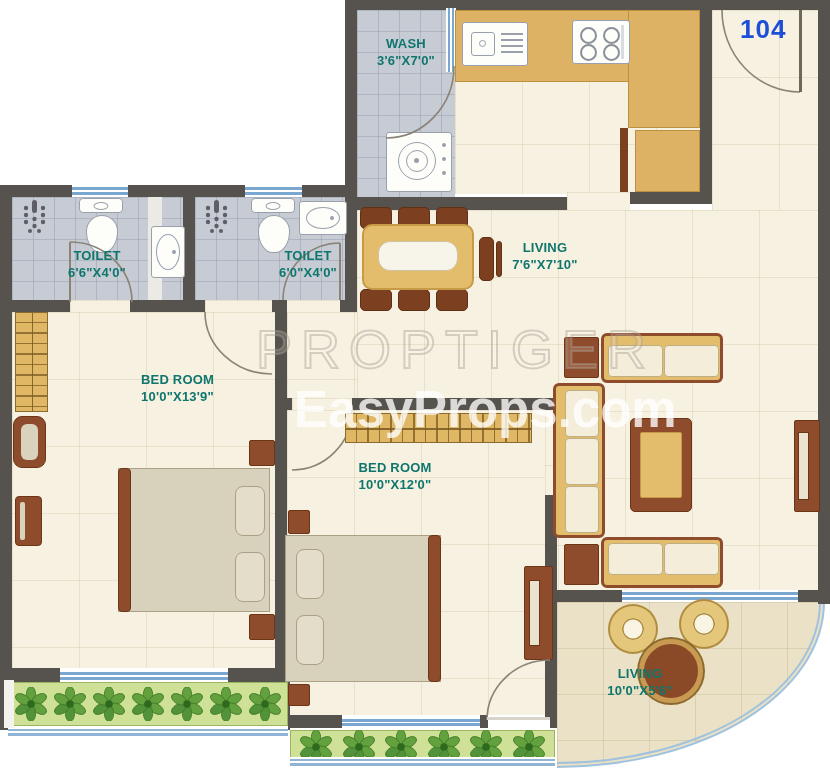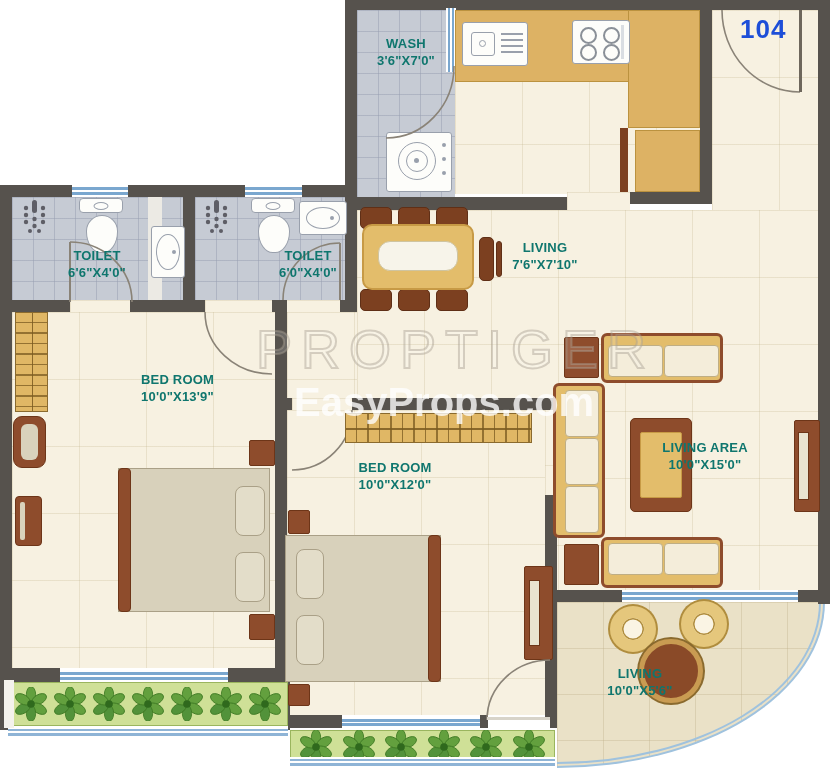--- a/index.html
+++ b/index.html
@@ -52,21 +52,21 @@
   .wc-bowl{position:absolute;background:#fdfdfa;border:1.5px solid #99a0ac;box-sizing:border-box;
     border-radius:50% 50% 46% 46% / 42% 42% 56% 56%;}
   .oval{position:absolute;background:#fdfdfa;border:1.5px solid #99a0ac;border-radius:50%;box-sizing:border-box;}
   .oval::after{content:"";position:absolute;right:15%;top:50%;width:4px;height:4px;margin-top:-2px;border-radius:50%;background:#99a0ac;}
   .bchair{position:absolute;width:46px;height:46px;border-radius:50%;background:#faf4e4;
     border:12px solid #e5c77c;box-sizing:border-box;box-shadow:0 0 0 2px #b08d3e, inset 0 0 0 1.5px #b08d3e;}
   .btable{position:absolute;width:64px;height:64px;border-radius:50%;background:#8a4a28;
     border:5px solid #c99b52;box-sizing:border-box;box-shadow:0 0 0 2px #8a6a2e;}
   .wm1{position:absolute;left:228px;top:318px;font-size:54px;font-weight:400;letter-spacing:9px;
     color:rgba(255,255,255,.14);margin-left:28px;-webkit-text-stroke:2px rgba(168,160,146,.45);}
-  .wm2{position:absolute;left:294px;top:380px;font-size:40px;font-weight:bold;color:rgba(255,255,255,.78);}
+  .wm2{position:absolute;left:294px;top:380px;font-size:51px;font-weight:bold;color:rgba(255,255,255,.78);}
   .plant{width:34px;height:34px;}
 </style>
 </head>
 <body>
 
 <div id="plan">
 
   
   <svg width="0" height="0">
     <defs>
@@ -356,24 +356,20 @@
     <div>7'6"X7'10"</div>
   </div>
   <div class="rlabel" style="left:115px;top:372px;width:125px">
     <div>BED ROOM</div>
     <div>10'0"X13'9"</div>
   </div>
   <div class="rlabel" style="left:330px;top:460px;width:130px">
     <div>BED ROOM</div>
     <div>10'0"X12'0"</div>
   </div>
-  <div class="rlabel" style="left:640px;top:440px;width:130px">
-    <div>LIVING AREA</div>
-    <div>10'0"X15'0"</div>
-  </div>
   <div class="rlabel" style="left:570px;top:666px;width:140px">
     <div>LIVING</div>
     <div>10'0"X5'6"</div>
   </div>
   <div class="unitnum" style="left:740px;top:14px">104</div>
 
   
   <div class="wm1">PROPTIGER</div>
   <div class="wm2">EasyProps.com</div>
 

